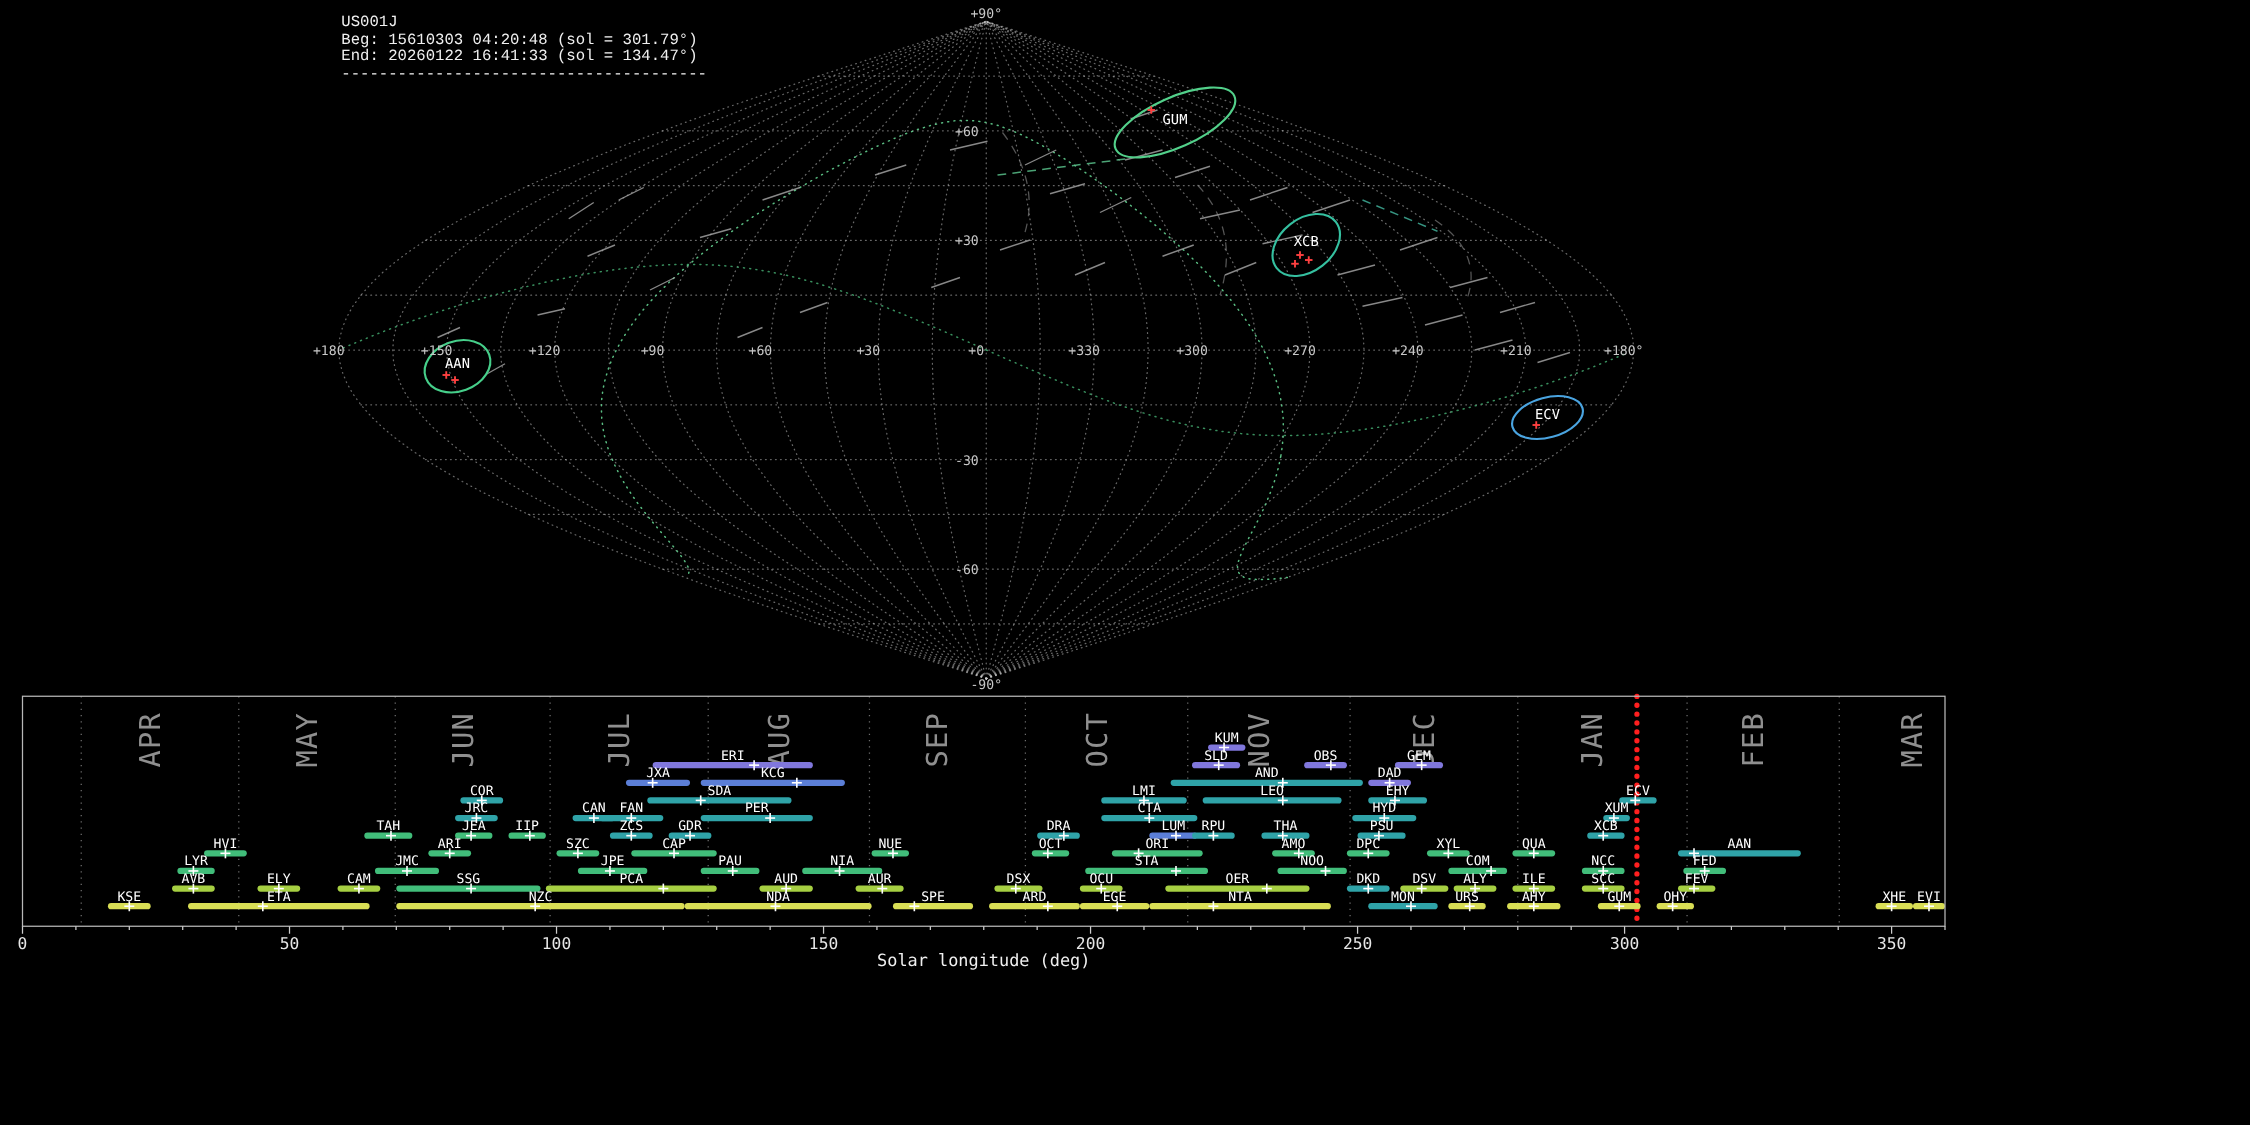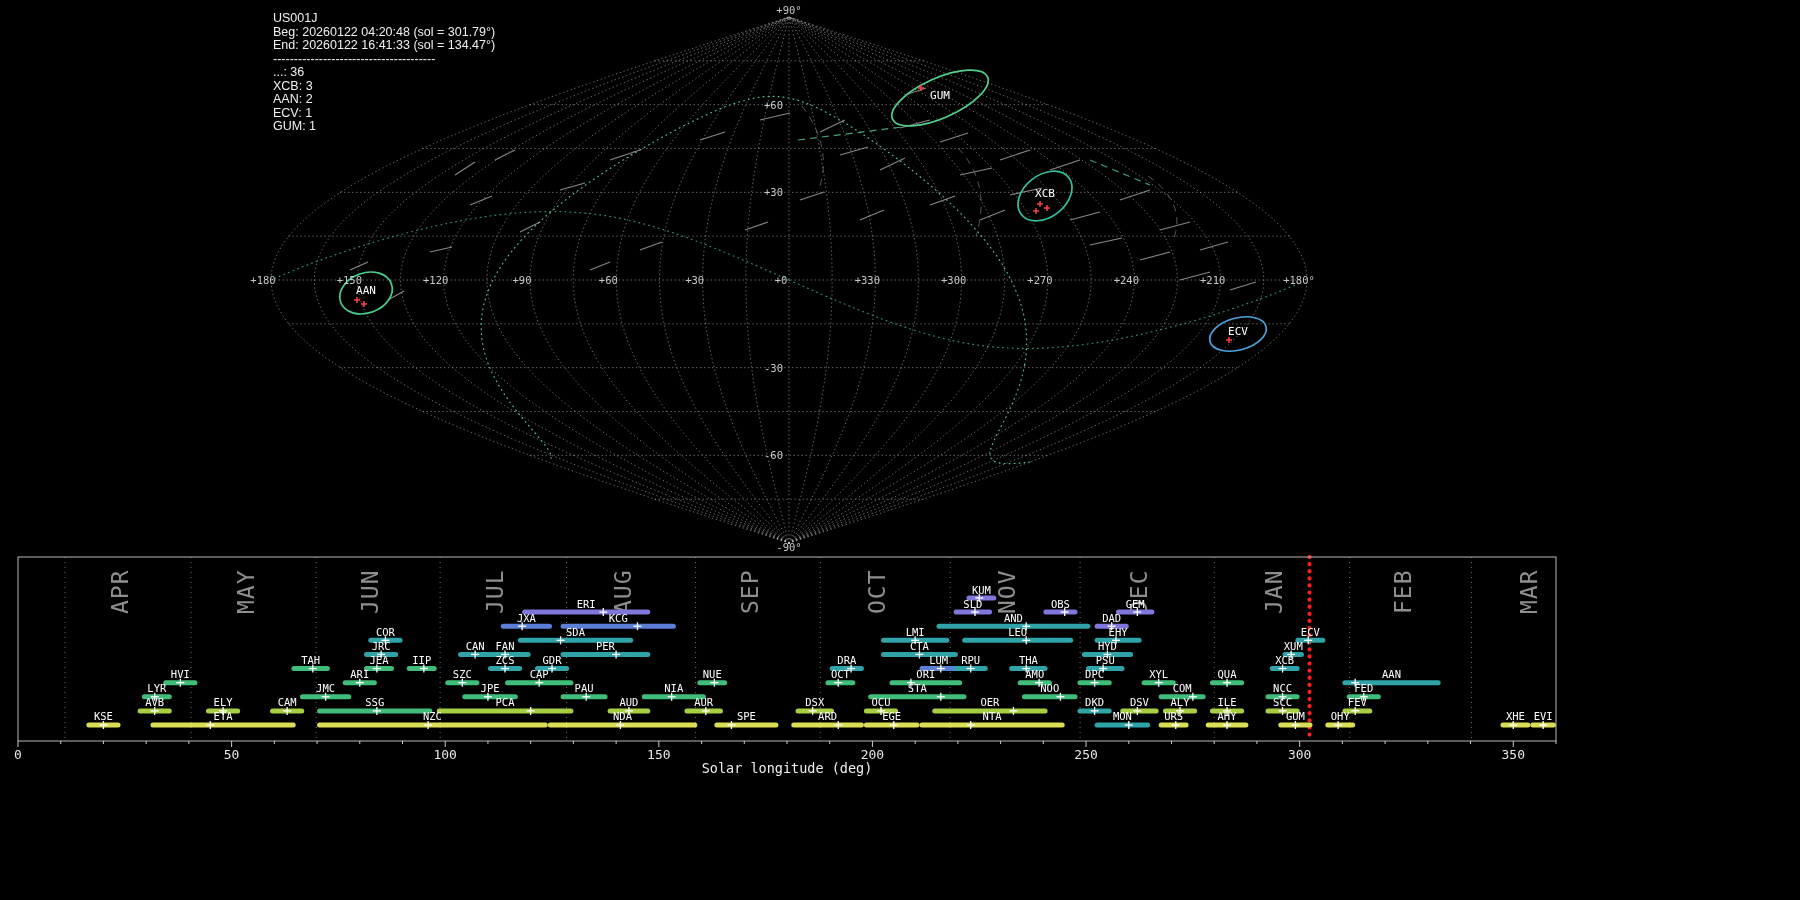--- a/index.html
+++ b/index.html
@@ -2,31 +2,31 @@
 <html><head>
 <meta charset="utf-8">
 <style>
   html,body{margin:0;padding:0;background:#000;}
   body{width:1800px;height:900px;overflow:hidden;font-family:"DejaVu Sans Mono",monospace;}
   #root{position:relative;width:1800px;height:900px;background:#000;}
   #skymap,#timeline{display:block;}
   #stats{
     position:absolute;left:273px;top:12px;color:#f0f0f0;
     font-size:12.5px;line-height:13.5px;white-space:pre;z-index:5;
-    font-family:Liberation Sans, sans-serif;
+    font-family:Liberation Mono, monospace;
   }
   #stats .sep{letter-spacing:0px;}
   text{font-family:"DejaVu Sans Mono",monospace;}
 </style>
 </head>
 <body>
 
 <div id="root">
 
-  <div id="stats"><div>US001J</div><div>Beg: 20260122 04:20:48 (sol = 301.79°)</div><div>End: 20260122 16:41:33 (sol = 134.47°)</div><div class="sep">---------------------------------------</div><div id="count-lines"><div>...: 36</div><div>XCB: 3</div><div>AAN: 2</div><div>ECV: 1</div><div>GUM: 1</div></div></div>
+  <div id="stats"><div>US001J</div><div>Beg: 15610303 04:20:48 (sol = 301.79°)</div><div>End: 20260122 16:41:33 (sol = 134.47°)</div><div class="sep">---------------------------------------</div></div>
 
   <svg id="skymap" width="1800" height="553">
       <line x1="654.9317346368942" y1="499.16666666666663" x2="923.0682653631058" y2="499.16666666666663" stroke="#cfcfcf" stroke-opacity="0.5" stroke-width="1" stroke-dasharray="0.6 3.4" stroke-linecap="round" fill="none"></line>
       <line x1="530" y1="455.33333333333337" x2="1048" y2="455.33333333333337" stroke="#cfcfcf" stroke-opacity="0.5" stroke-width="1" stroke-dasharray="0.6 3.4" stroke-linecap="round" fill="none"></line>
       <line x1="422.7186873453684" y1="411.5" x2="1155.2813126546316" y2="411.5" stroke="#cfcfcf" stroke-opacity="0.5" stroke-width="1" stroke-dasharray="0.6 3.4" stroke-linecap="round" fill="none"></line>
       <line x1="340.39884083966075" y1="367.6666666666667" x2="1237.6011591603392" y2="367.6666666666667" stroke="#cfcfcf" stroke-opacity="0.5" stroke-width="1" stroke-dasharray="0.6 3.4" stroke-linecap="round" fill="none"></line>
       <line x1="288.6504219822626" y1="323.8333333333333" x2="1289.3495780177373" y2="323.8333333333333" stroke="#cfcfcf" stroke-opacity="0.5" stroke-width="1" stroke-dasharray="0.6 3.4" stroke-linecap="round" fill="none"></line>
       <line x1="271" y1="280" x2="1307" y2="280" stroke="#cfcfcf" stroke-opacity="0.5" stroke-width="1" stroke-dasharray="0.6 3.4" stroke-linecap="round" fill="none"></line>
       <line x1="288.6504219822626" y1="236.16666666666666" x2="1289.3495780177373" y2="236.16666666666666" stroke="#cfcfcf" stroke-opacity="0.5" stroke-width="1" stroke-dasharray="0.6 3.4" stroke-linecap="round" fill="none"></line>
       <line x1="340.39884083966075" y1="192.33333333333331" x2="1237.6011591603392" y2="192.33333333333331" stroke="#cfcfcf" stroke-opacity="0.5" stroke-width="1" stroke-dasharray="0.6 3.4" stroke-linecap="round" fill="none"></line>

